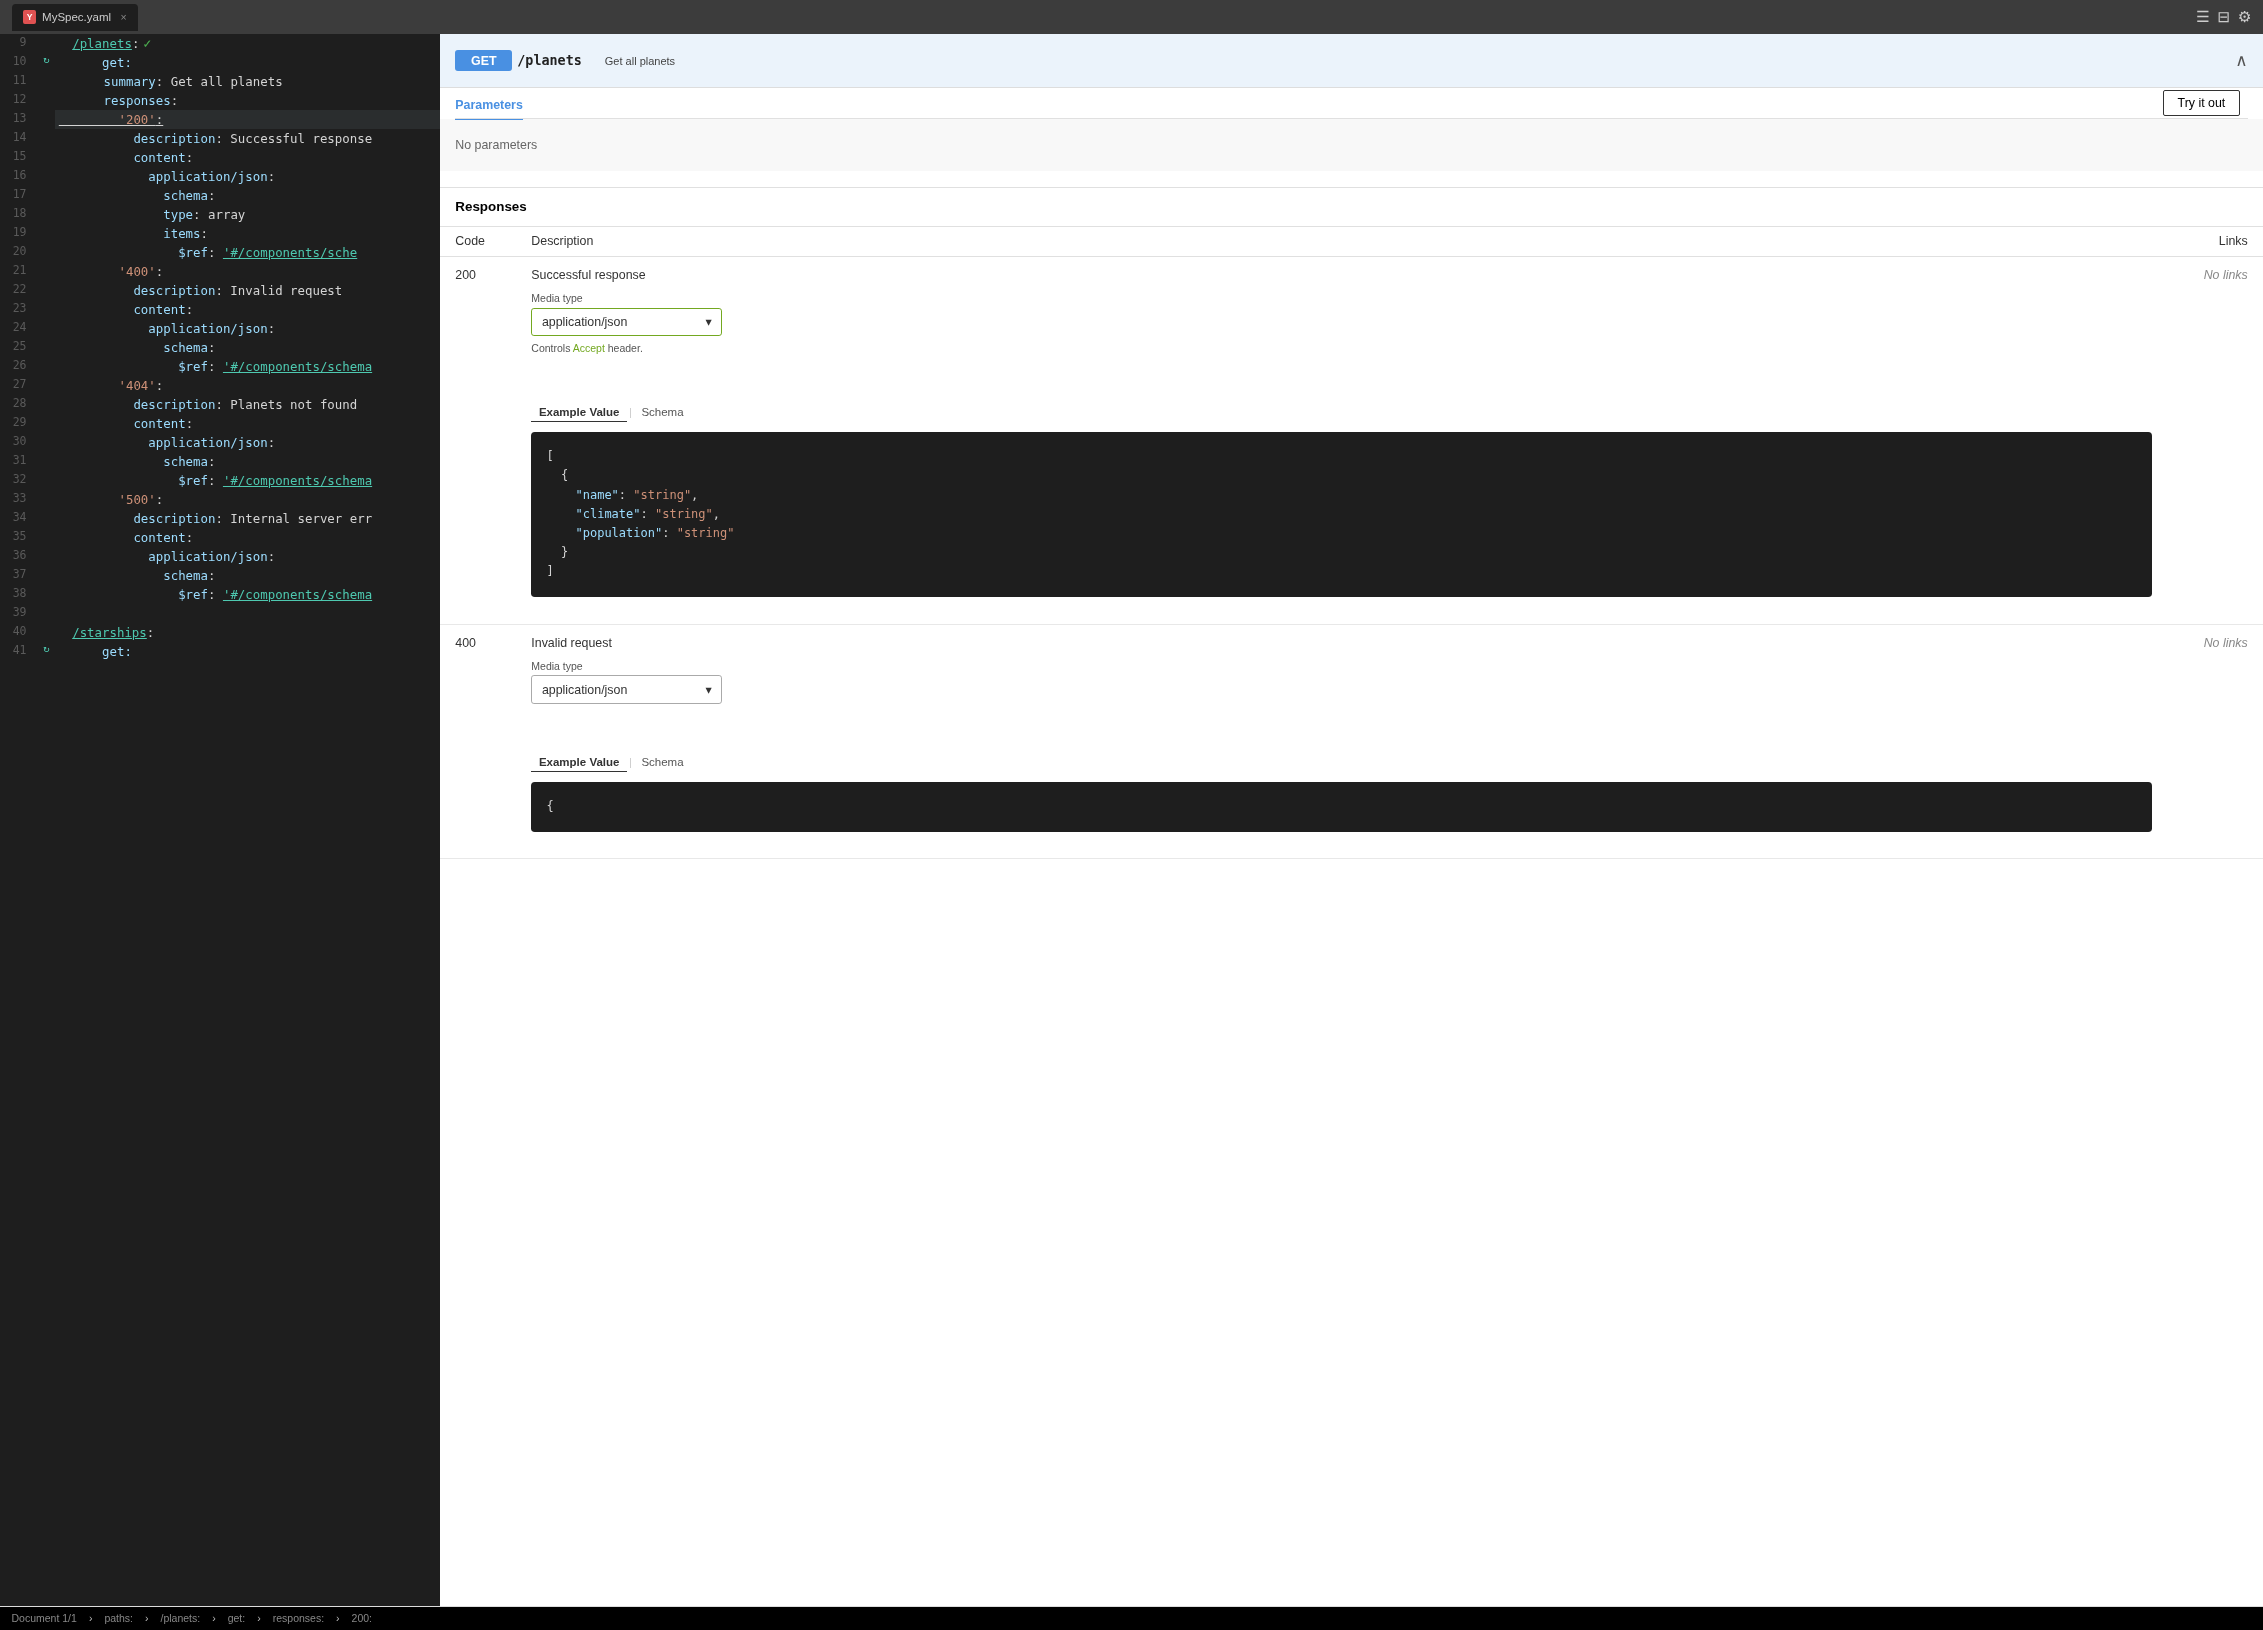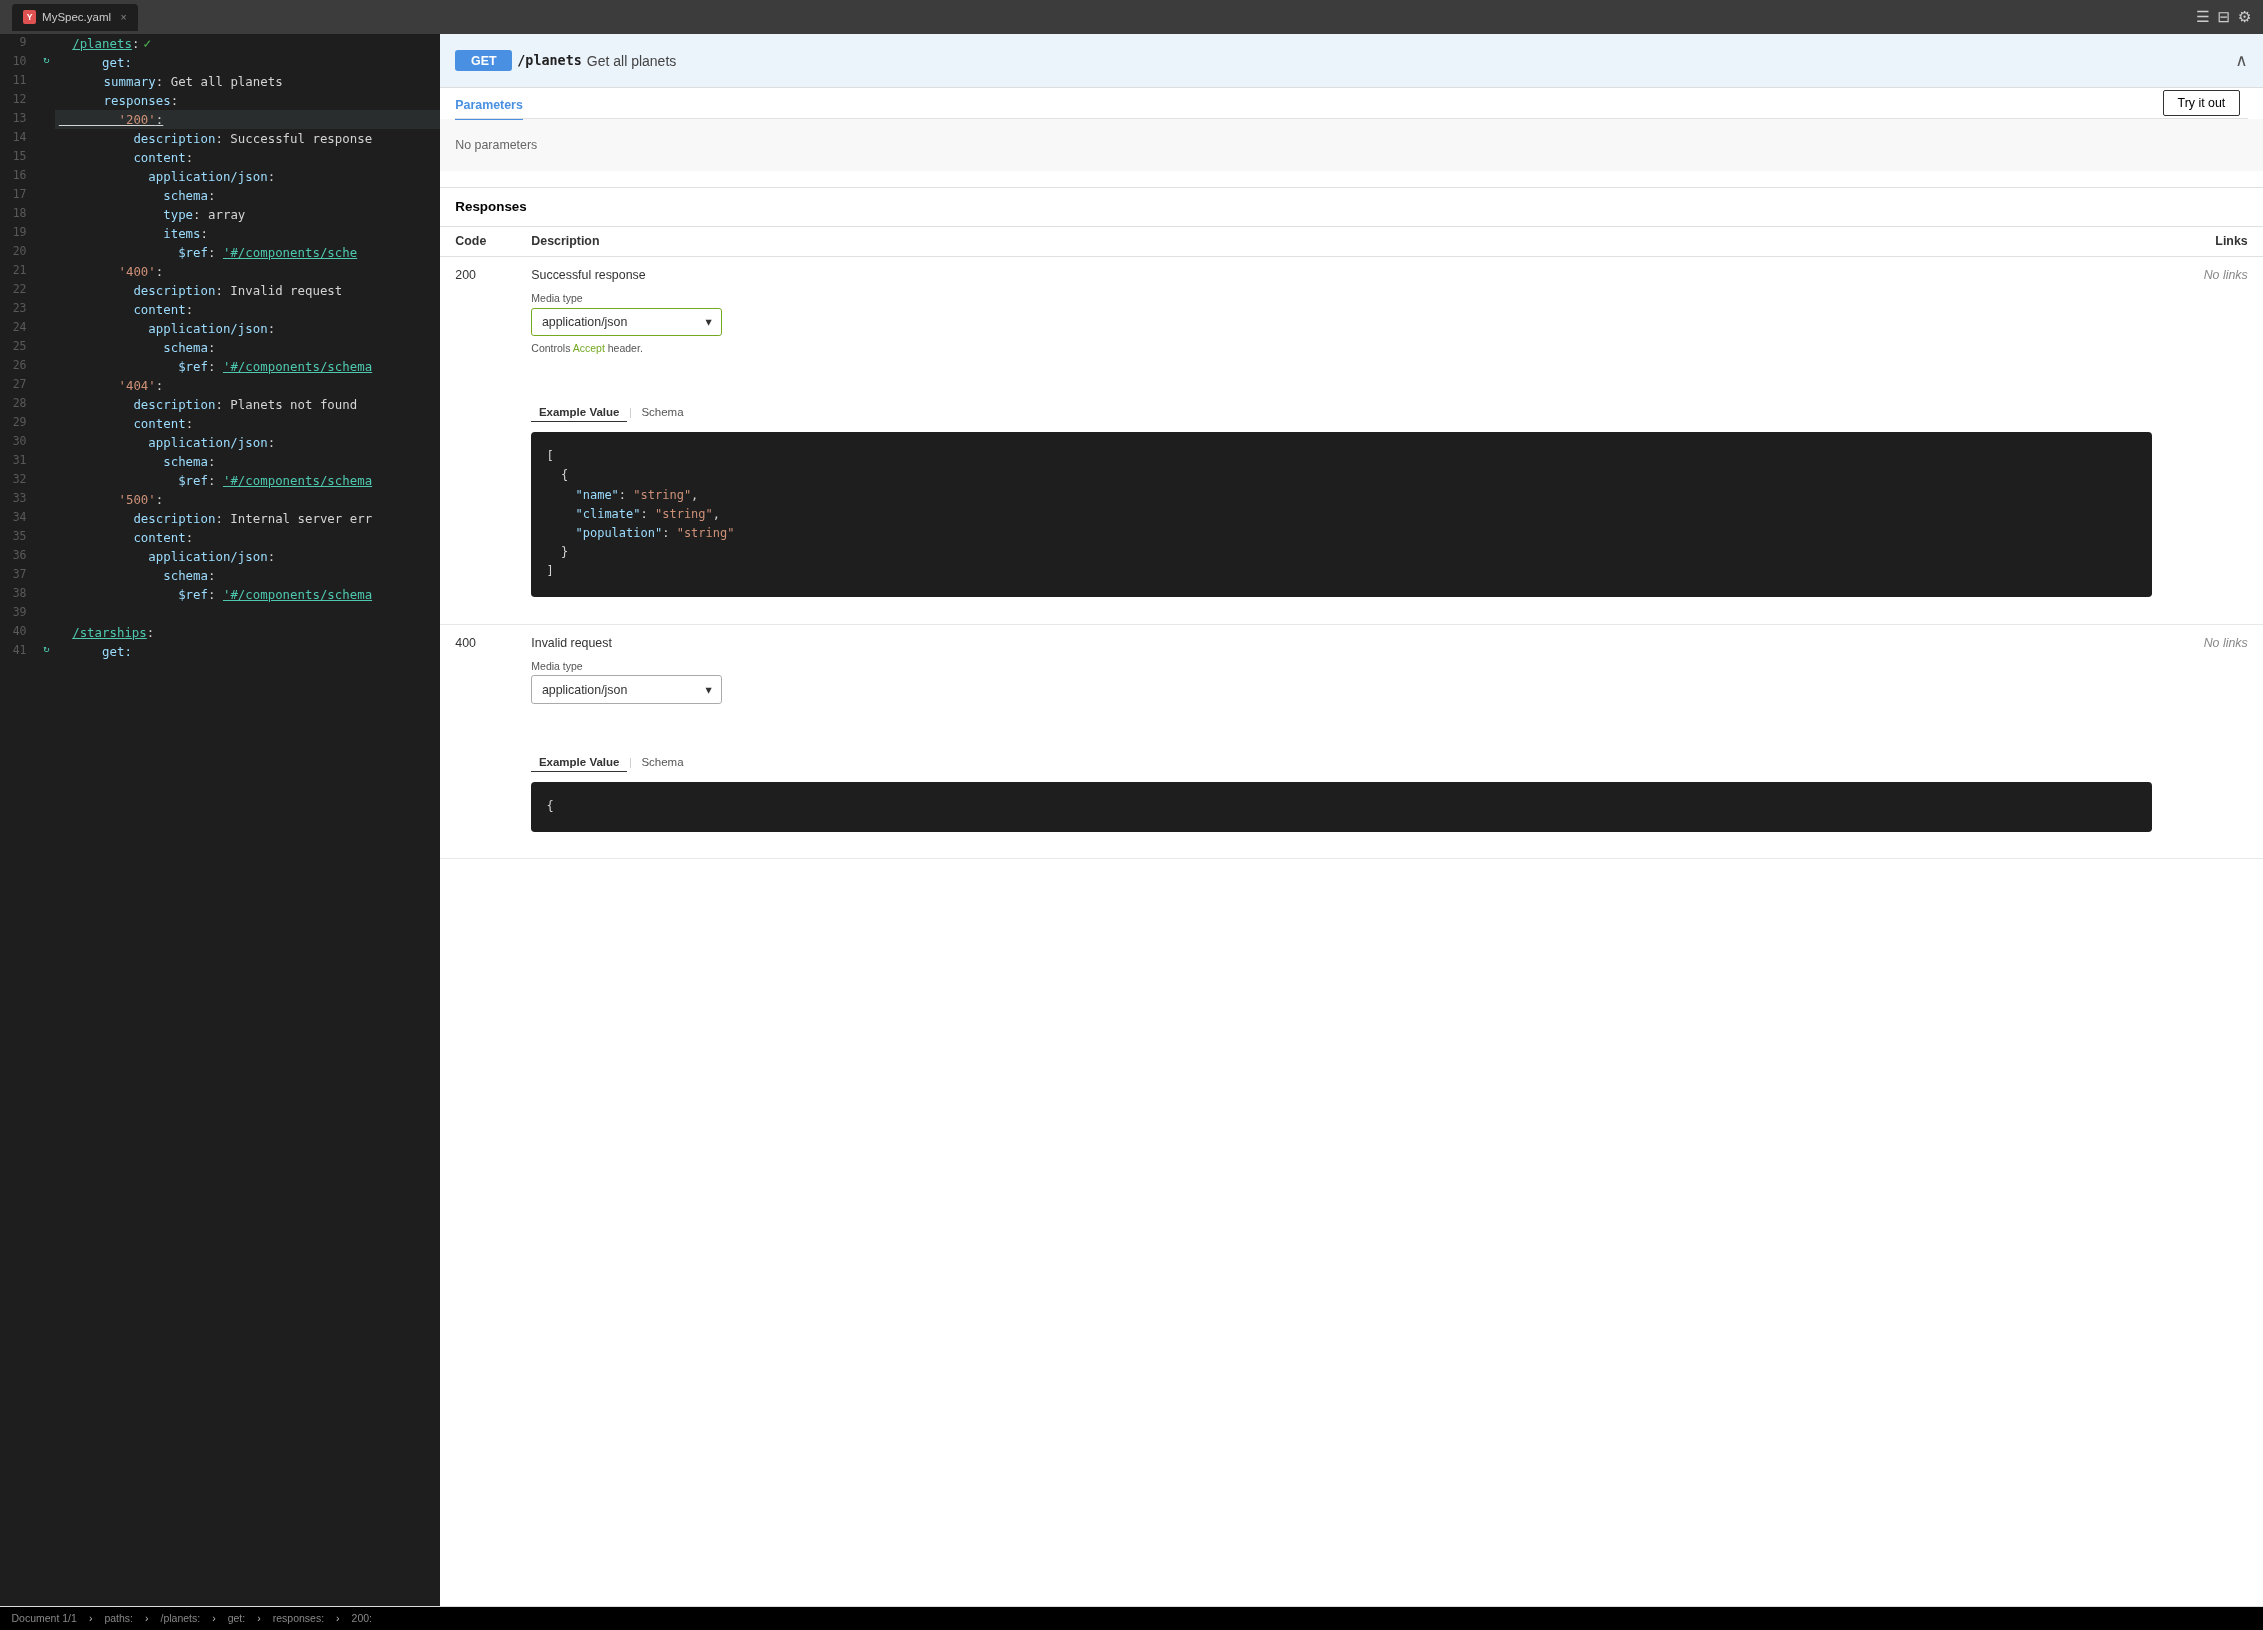--- a/index.html
+++ b/index.html
@@ -52,42 +52,42 @@
     
     .endpoint-header {
       display: flex; align-items: center; background: #ebf3fb; border-bottom: 1px solid #ddd;
       padding: 9.6px 15.3px; gap: 5px; height: 54px; flex-shrink: 0;
     }
     .method-badge {
       background: #4990e2; color: white; font-weight: bold; padding: 3.8px 9.6px;
       border-radius: 2.9px; font-size: 12.4px; min-width: 57px; text-align: center;
     }
     .endpoint-path { font-weight: bold; font-size: 13.4px; font-family: monospace; color: #222; }
-    .endpoint-summary { color: #444; font-size: 14px; margin-left: 0; }
+    .endpoint-summary { color: #444; font-size: 11px; margin-left: 18px; }
     .endpoint-collapse { margin-left: auto; color: #555; cursor: pointer; font-size: 17px; }
 
     
     .section { padding: 0 15.3px 15.3px; }
     .section-tab {
       padding: 9.6px 0 7.6px; font-size: 12.4px; font-weight: 600; color: #333;
       border-bottom: 1.9px solid transparent; margin-bottom: -1.9px; cursor: pointer;
     }
     .section-tab.active { color: #4990e2; border-bottom-color: #4990e2; }
     .try-it-btn {
       margin-left: auto; align-self: center;
       border: 1px solid #333; background: white; padding: 4.8px 13.4px;
       font-size: 12.4px; cursor: pointer; border-radius: 2px;
     }
     .no-params { color: #666; padding: 15.3px 0; font-size: 12.4px; background: #f8f8f8; padding: 19px 15.3px; margin: 0 -15.3px; }
 
     
     .responses-header { padding: 11.5px 15.3px; font-weight: 600; font-size: 13.4px; border-top: 1px solid #e0e0e0; background: #fff; }
     .responses-table-header {
       display: flex; padding: 7.6px 15.3px; border-top: 1px solid #e0e0e0; border-bottom: 1px solid #e0e0e0;
-      font-weight: 700; color: #333; font-size: 12.4px; background: #fff;
+      font-weight: 400; color: #333; font-size: 12.4px; background: #fff;
     }
     .col-code { width: 76px; }
     .col-desc { flex: 1; }
     .col-links { width: 96px; text-align: right; }
 
     
     .response-row { padding: 11.5px 15.3px; border-bottom: 1px solid #e8e8e8; background: #fff; }
     .response-row-header { display: flex; margin-bottom: 7.6px; }
     .response-code { width: 76px; font-size: 12.4px; color: #333; }
     .response-desc-area { flex: 1; }

